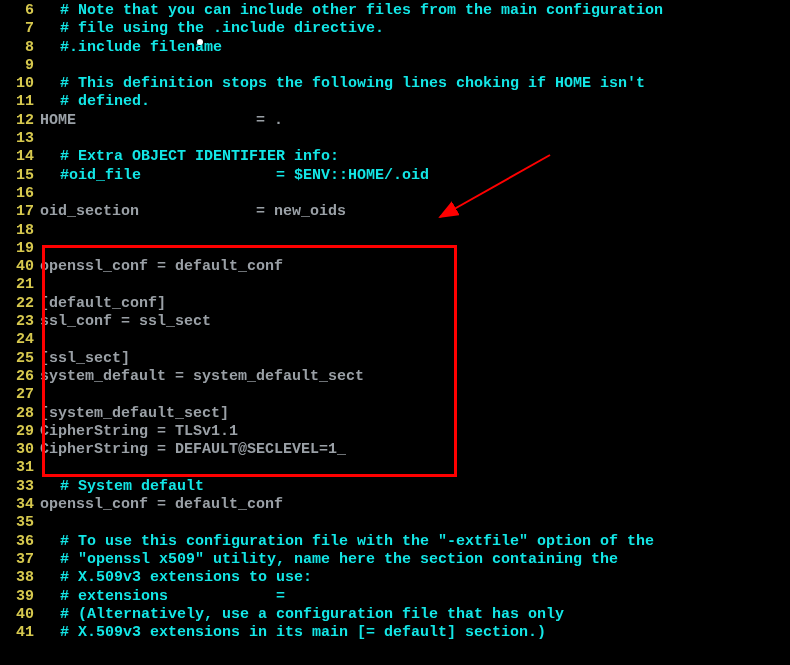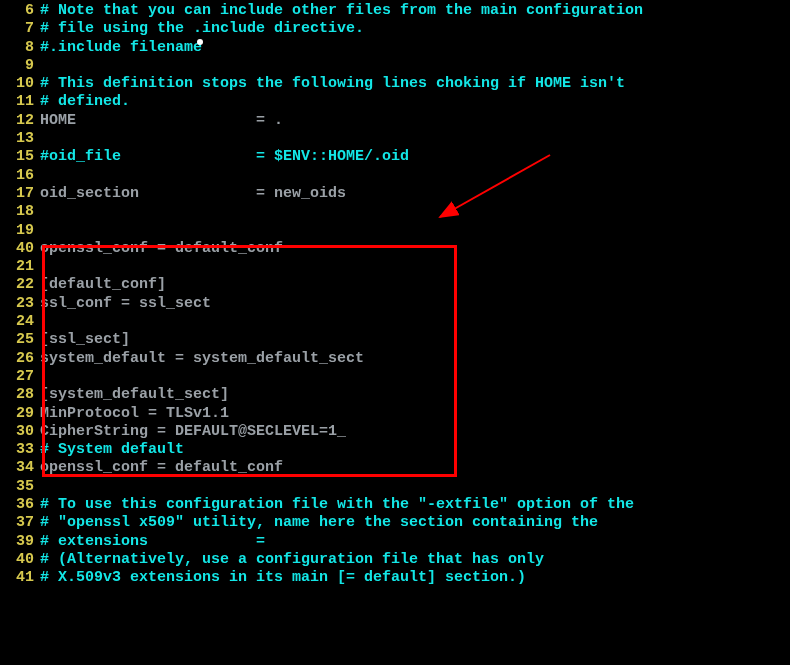--- a/index.html
+++ b/index.html
@@ -26,21 +26,21 @@
   .gutter {
     width: 40px;
     text-align: right;
     padding-right: 6px;
     color: #d6c84e;
     flex-shrink: 0;
   }
   .code {
     flex: 1;
   }
-  .comment { color: #13e6e6; }
+  .comment { color: #13e6e6; margin-left: 20px; }
   .stmt    { color: #9aa0a6; }
   .cursor-dot {
     position: absolute;
     width: 6px; height: 6px;
     background: #fff;
     border-radius: 50%;
   }
   .highlight-box {
     position: absolute;
     border: 3px solid #ff0000;
@@ -59,41 +59,44 @@
 
 <div class="editor" id="editor">
     <div class="line"><span class="gutter">6</span><span class="code comment"># Note that you can include other files from the main configuration</span></div>
     <div class="line"><span class="gutter">7</span><span class="code comment"># file using the .include directive.</span></div>
     <div class="line"><span class="gutter">8</span><span class="code comment">#.include filename</span></div>
     <div class="line"><span class="gutter">9</span><span class="code comment"></span></div>
     <div class="line"><span class="gutter">10</span><span class="code comment"># This definition stops the following lines choking if HOME isn't</span></div>
     <div class="line"><span class="gutter">11</span><span class="code comment"># defined.</span></div>
     <div class="line"><span class="gutter">12</span><span class="code stmt">HOME                    = .</span></div>
     <div class="line"><span class="gutter">13</span><span class="code comment"></span></div>
+    <div class="line"><span class="gutter">14</span><span class="code comment"># Extra OBJECT IDENTIFIER info:</span></div>
     <div class="line"><span class="gutter">15</span><span class="code comment">#oid_file               = $ENV::HOME/.oid</span></div>
     <div class="line"><span class="gutter">16</span><span class="code comment"></span></div>
     <div class="line"><span class="gutter">17</span><span class="code stmt">oid_section             = new_oids</span></div>
     <div class="line"><span class="gutter">18</span><span class="code comment"></span></div>
     <div class="line"><span class="gutter">19</span><span class="code comment"></span></div>
     <div class="line"><span class="gutter">40</span><span class="code stmt">openssl_conf = default_conf</span></div>
     <div class="line"><span class="gutter">21</span><span class="code comment"></span></div>
     <div class="line"><span class="gutter">22</span><span class="code stmt">[default_conf]</span></div>
     <div class="line"><span class="gutter">23</span><span class="code stmt">ssl_conf = ssl_sect</span></div>
     <div class="line"><span class="gutter">24</span><span class="code comment"></span></div>
     <div class="line"><span class="gutter">25</span><span class="code stmt">[ssl_sect]</span></div>
     <div class="line"><span class="gutter">26</span><span class="code stmt">system_default = system_default_sect</span></div>
     <div class="line"><span class="gutter">27</span><span class="code comment"></span></div>
     <div class="line"><span class="gutter">28</span><span class="code stmt">[system_default_sect]</span></div>
-    <div class="line"><span class="gutter">29</span><span class="code stmt">MinProtocol = TLSv1.1</span></div>
+    <div class="line"><span class="gutter">29</span><span class="code stmt">CipherString = TLSv1.1</span></div>
     <div class="line"><span class="gutter">30</span><span class="code stmt">CipherString = DEFAULT@SECLEVEL=1<span class="caret">_</span></span></div>
+    <div class="line"><span class="gutter">31</span><span class="code comment"></span></div>
     <div class="line"><span class="gutter">33</span><span class="code comment"># System default</span></div>
     <div class="line"><span class="gutter">34</span><span class="code stmt">openssl_conf = default_conf</span></div>
     <div class="line"><span class="gutter">35</span><span class="code comment"></span></div>
     <div class="line"><span class="gutter">36</span><span class="code comment"># To use this configuration file with the "-extfile" option of the</span></div>
     <div class="line"><span class="gutter">37</span><span class="code comment"># "openssl x509" utility, name here the section containing the</span></div>
+    <div class="line"><span class="gutter">38</span><span class="code comment"># X.509v3 extensions to use:</span></div>
     <div class="line"><span class="gutter">39</span><span class="code comment"># extensions            =</span></div>
     <div class="line"><span class="gutter">40</span><span class="code comment"># (Alternatively, use a configuration file that has only</span></div>
     <div class="line"><span class="gutter">41</span><span class="code comment"># X.509v3 extensions in its main [= default] section.)</span></div>
   </div>
 
 <div class="highlight-box" id="hbox" style="top: 245px; left: 42px; width: 415px; height: 232px;"></div>
 
 <svg class="arrow" id="arrow" width="790" height="665" style="top:0;left:0;">
   <defs>
     <marker id="arrowhead" markerWidth="10" markerHeight="8" refX="9" refY="4" orient="auto">

